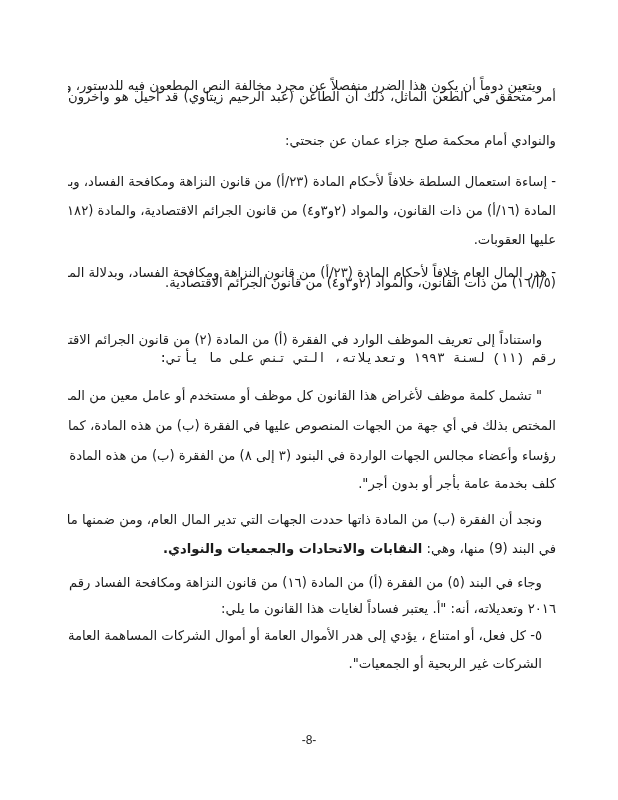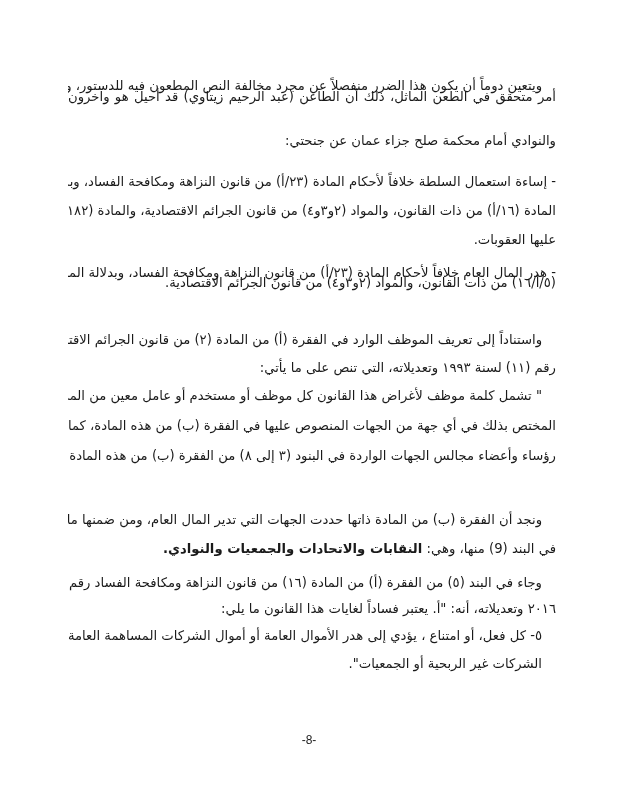--- a/index.html
+++ b/index.html
@@ -70,25 +70,26 @@
   <div class="line last" style="top:128px;">والنوادي أمام محكمة صلح جزاء عمان عن جنحتي:</div>
 
   <div class="line" style="top:169px;">- إساءة استعمال السلطة خلافاً لأحكام المادة (٢٣/أ) من قانون النزاهة ومكافحة الفساد، وبدلالة</div>
   <div class="line" style="top:198px;">المادة (١٦/أ)  من ذات القانون، والمواد (٢و٣و٤) من قانون الجرائم الاقتصادية، والمادة (١٨٢) من</div>
   <div class="line last" style="top:227px;">عليها العقوبات.</div>
 
   <div class="line" style="top:260px;">- هدر المال العام خلافاً لأحكام المادة (٢٣/أ) من قانون النزاهة ومكافحة الفساد، وبدلالة المادة</div>
   <div class="line last" style="top:270px;">(٥/أ/١٦) من ذات القانون، والمواد (٢و٣و٤) من قانون الجرائم الاقتصادية.</div>
 
   <div class="line indent" style="top:327px;">واستناداً إلى تعريف الموظف الوارد في الفقرة (أ) من المادة (٢) من قانون الجرائم الاقتصادية</div>
-  <div class="line last" style="top:355px;">رقم (١١)  لسنة ١٩٩٣ وتعديلاته، التي تنص على ما يأتي:</div>
+  <div class="line last" style="top:346px;font-family:Liberation Mono, monospace;">رقم (١١)  لسنة ١٩٩٣ وتعديلاته، التي تنص على ما يأتي:</div>
 
   <div class="line indent" style="top:383px;">" تشمل كلمة موظف لأغراض هذا القانون كل موظف أو مستخدم أو عامل معين من المرجع</div>
   <div class="line" style="top:413px;">المختص بذلك في أي جهة من الجهات المنصوص عليها في الفقرة (ب) من هذه المادة، كما تشمل</div>
   <div class="line" style="top:443px;">رؤساء وأعضاء مجالس الجهات الواردة في البنود (٣ إلى ٨) من الفقرة (ب) من هذه المادة وكل من</div>
+  <div class="line last" style="top:471px;">كلف بخدمة عامة بأجر أو بدون أجر".</div>
 
   <div class="line indent" style="top:507px;">ونجد أن الفقرة (ب) من المادة ذاتها حددت الجهات التي تدير المال العام، ومن ضمنها ما ورد</div>
   <div class="line last" style="top:536px;">
     <span>في البند (9) منها، وهي: </span><span class="bold">النقابات والاتحادات والجمعيات والنوادي.</span>
   </div>
 
   <div class="line indent" style="top:570px;">وجاء في البند (٥) من الفقرة (أ) من المادة (١٦) من قانون النزاهة ومكافحة الفساد رقم (١٣) لسنة</div>
   <div class="line last" style="top:596px;">٢٠١٦ وتعديلاته، أنه: "أ. يعتبر فساداً لغايات هذا القانون ما يلي:</div>
 
   <div class="line hang" style="top:623px; left:68px;">٥- كل فعل، أو امتناع ، يؤدي إلى هدر الأموال العامة أو أموال الشركات المساهمة العامة أو</div>

